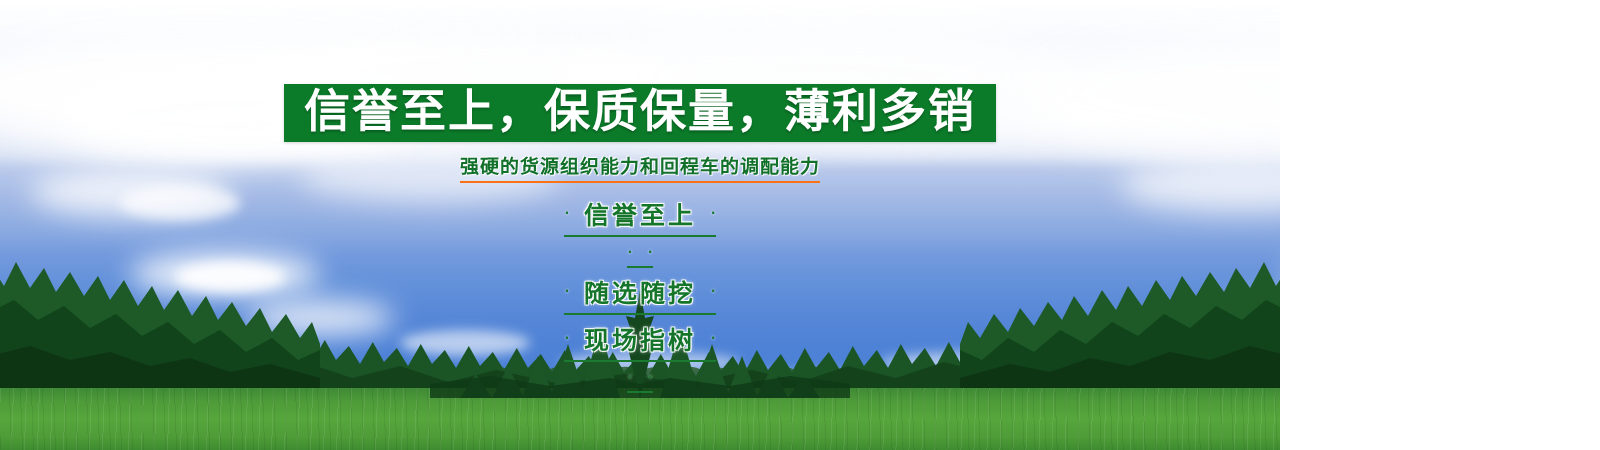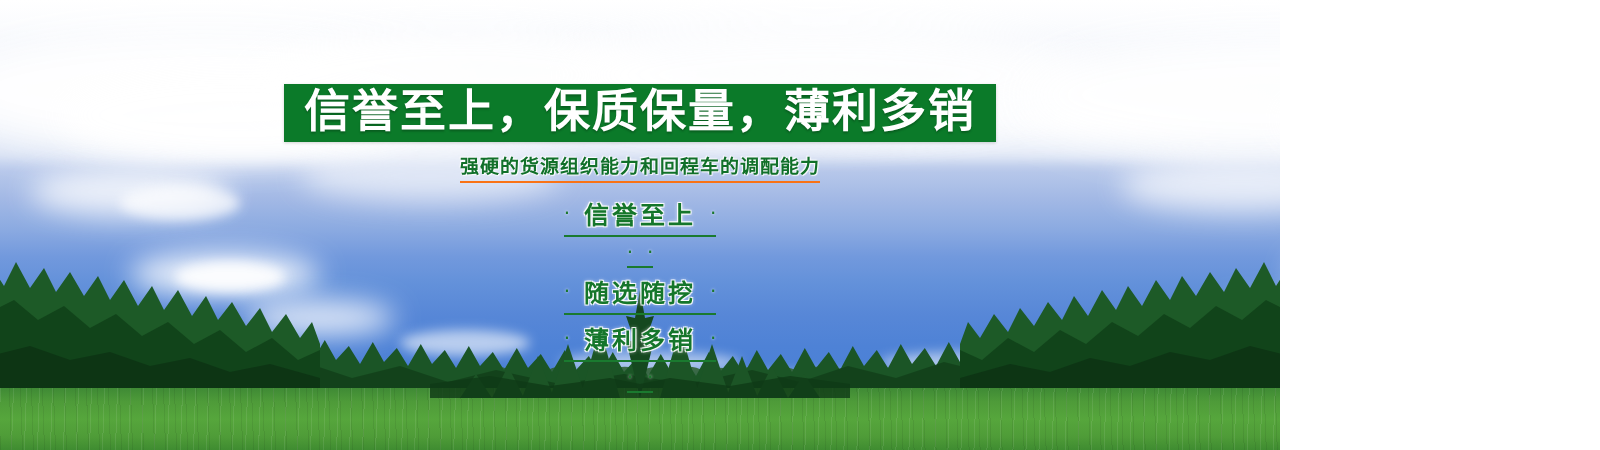--- a/index.html
+++ b/index.html
@@ -359,21 +359,21 @@
         <span class="dot">·</span>
         <span class="dot">·</span>
       </li>
       <li class="feature-item">
         <span class="dot">·</span>
         <span class="txt">随选随挖</span>
         <span class="dot">·</span>
       </li>
       <li class="feature-item">
         <span class="dot">·</span>
-        <span class="txt">薄利多销</span>
+        <span class="txt">现场指树</span>
         <span class="dot">·</span>
       </li>
       <li class="feature-item">
         <span class="dot">·</span>
         <span class="dot">·</span>
       </li>
     </ul>
 
   </div>
 </div>

